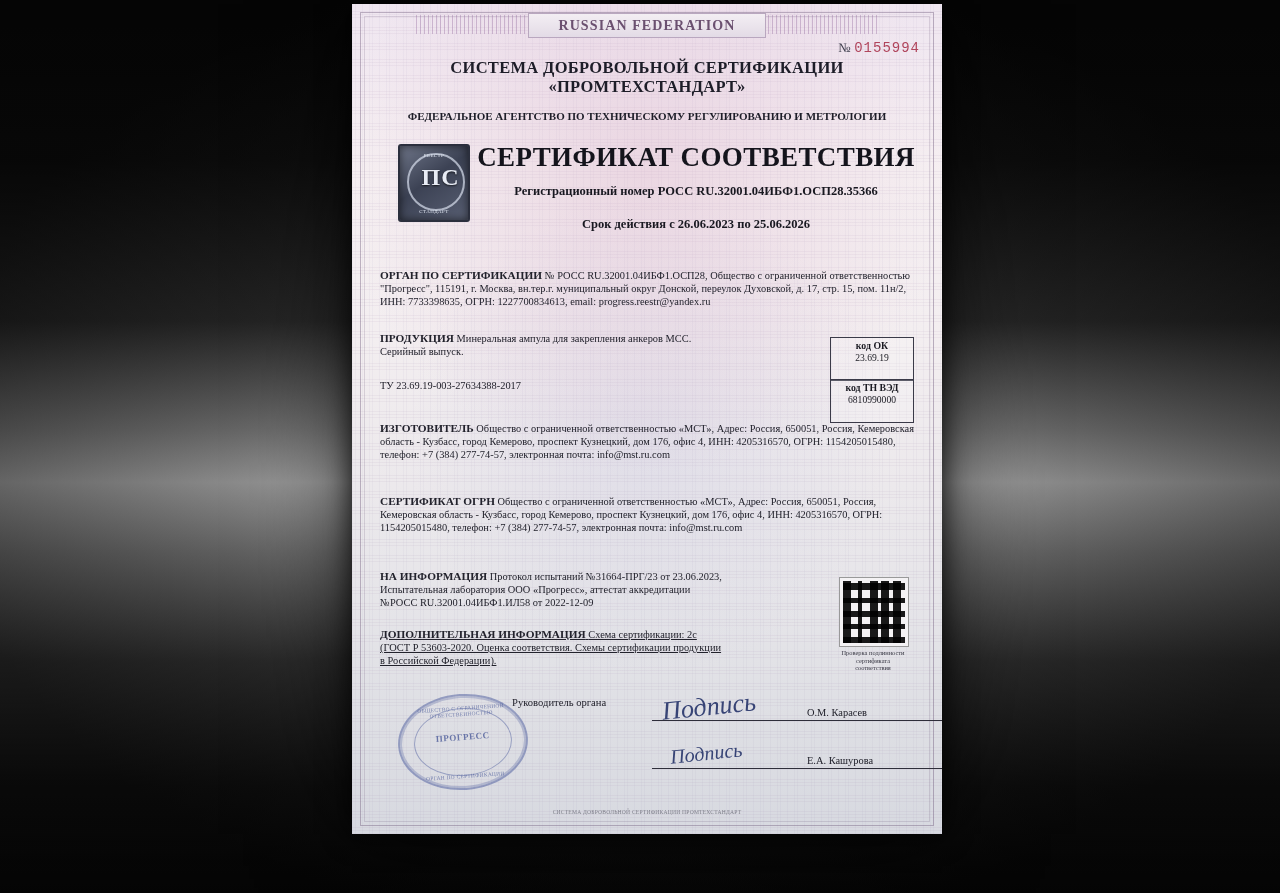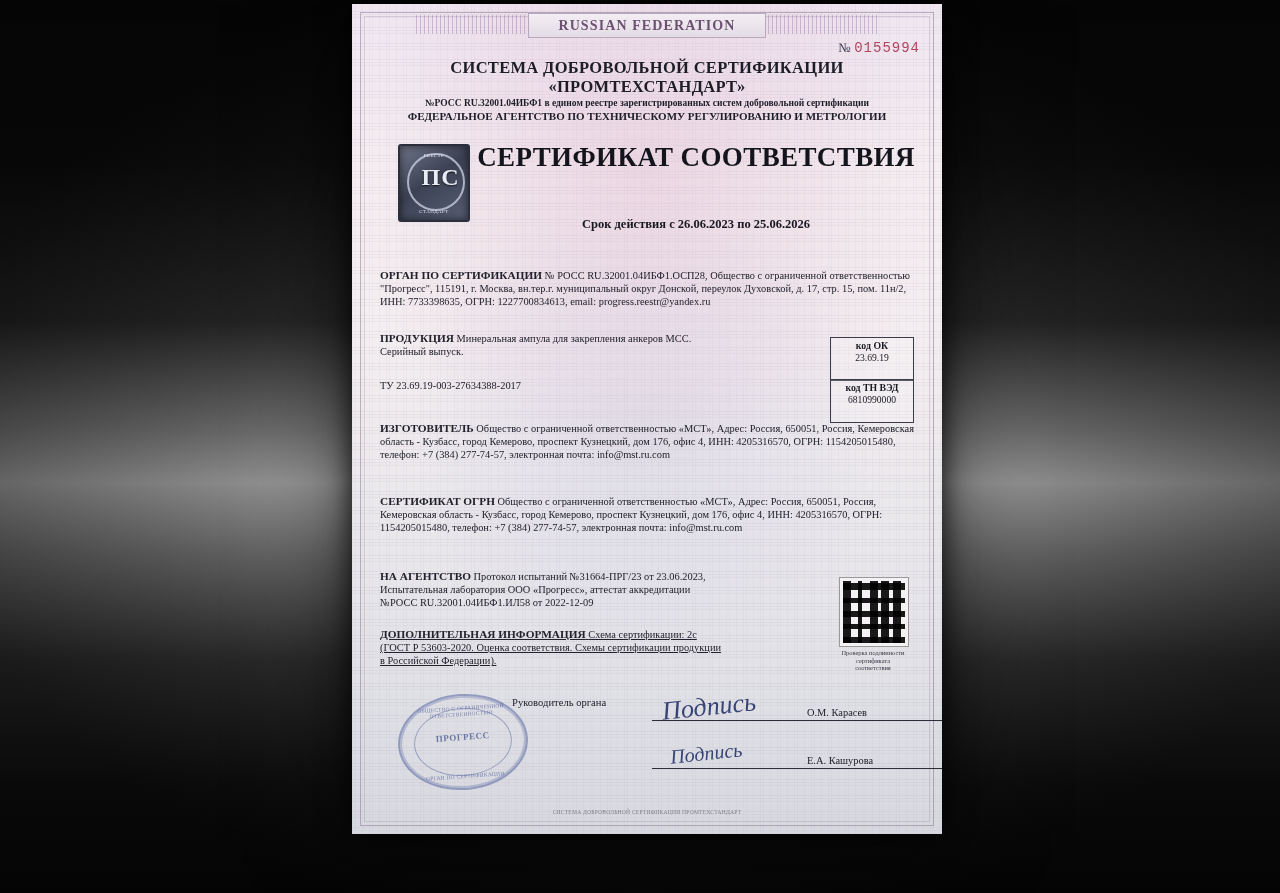--- a/index.html
+++ b/index.html
@@ -420,32 +420,32 @@
     <div id="serial">
       <span>№</span>
       <span class="num">0155994</span>
     </div>
 
     <div id="system-title" class="center">
       <span>СИСТЕМА ДОБРОВОЛЬНОЙ СЕРТИФИКАЦИИ</span>
       <span class="l2">«ПРОМТЕХСТАНДАРТ»</span>
     </div>
 
-    <div id="registry-line" class="center">№РОСС RU.32001.04ИБФ1 в едином реестре зарегистрированных систем добровольной сертификации</div>
     <div id="agency-line" class="center">ФЕДЕРАЛЬНОЕ АГЕНТСТВО ПО ТЕХНИЧЕСКОМУ РЕГУЛИРОВАНИЮ И МЕТРОЛОГИИ</div>
 
     <div id="emblem">
       <div class="plate"></div>
       <div class="ring"></div>
       <div class="top-txt">РЕЕСТР</div>
       <div class="letters">ПС</div>
       <div class="bot-txt">СТАНДАРТ</div>
     </div>
 
     <div id="main-title">СЕРТИФИКАТ СООТВЕТСТВИЯ</div>
+    <div id="reg-number">Регистрационный номер РОСС RU.32001.04ИБФ1.ОСП28.35366</div>
     <div id="valid-line">Срок действия с 26.06.2023 по 25.06.2026</div>
 
     <div class="block" id="b-organ">
       <span class="blockhead">ОРГАН ПО СЕРТИФИКАЦИИ</span>
       <span>№ РОСС RU.32001.04ИБФ1.ОСП28, Общество с ограниченной ответственностью "Прогресс", 115191, г. Москва, вн.тер.г. муниципальный округ Донской, переулок Духовской, д. 17, стр. 15, пом. 11н/2, ИНН: 7733398635, ОГРН: 1227700834613, email: progress.reestr@yandex.ru</span>
     </div>
 
     <div class="block" id="b-product">
       <span class="blockhead">ПРОДУКЦИЯ</span>
       <span>Минеральная ампула для закрепления анкеров МСС.</span>
@@ -469,21 +469,21 @@
       <span class="blockhead">ИЗГОТОВИТЕЛЬ</span>
       <span>Общество с ограниченной ответственностью «МСТ», Адрес: Россия, 650051, Россия, Кемеровская область - Кузбасс, город Кемерово, проспект Кузнецкий, дом 176, офис 4, ИНН: 4205316570, ОГРН: 1154205015480, телефон: +7 (384) 277-74-57, электронная почта: info@mst.ru.com</span>
     </div>
 
     <div class="block" id="b-issued">
       <span class="blockhead">СЕРТИФИКАТ ОГРН</span>
       <span>Общество с ограниченной ответственностью «МСТ», Адрес: Россия, 650051, Россия, Кемеровская область - Кузбасс, город Кемерово, проспект Кузнецкий, дом 176, офис 4, ИНН: 4205316570, ОГРН: 1154205015480, телефон: +7 (384) 277-74-57, электронная почта: info@mst.ru.com</span>
     </div>
 
     <div class="block" id="b-basis">
-      <span class="blockhead">НА АГЕНТСТВО</span>
+      <span class="blockhead">НА ИНФОРМАЦИЯ</span>
       <span>Протокол испытаний №31664-ПРГ/23 от 23.06.2023, Испытательная лаборатория ООО «Прогресс», аттестат аккредитации №РОСС RU.32001.04ИБФ1.ИЛ58 от 2022-12-09</span>
     </div>
 
     <div class="block" id="b-extra">
       <span class="blockhead">ДОПОЛНИТЕЛЬНАЯ ИНФОРМАЦИЯ</span>
       <span>Схема сертификации: 2с (ГОСТ Р 53603-2020. Оценка соответствия. Схемы сертификации продукции в Российской Федерации).</span>
     </div>
 
     <div id="qr-wrap">
       <div id="qr"></div>

